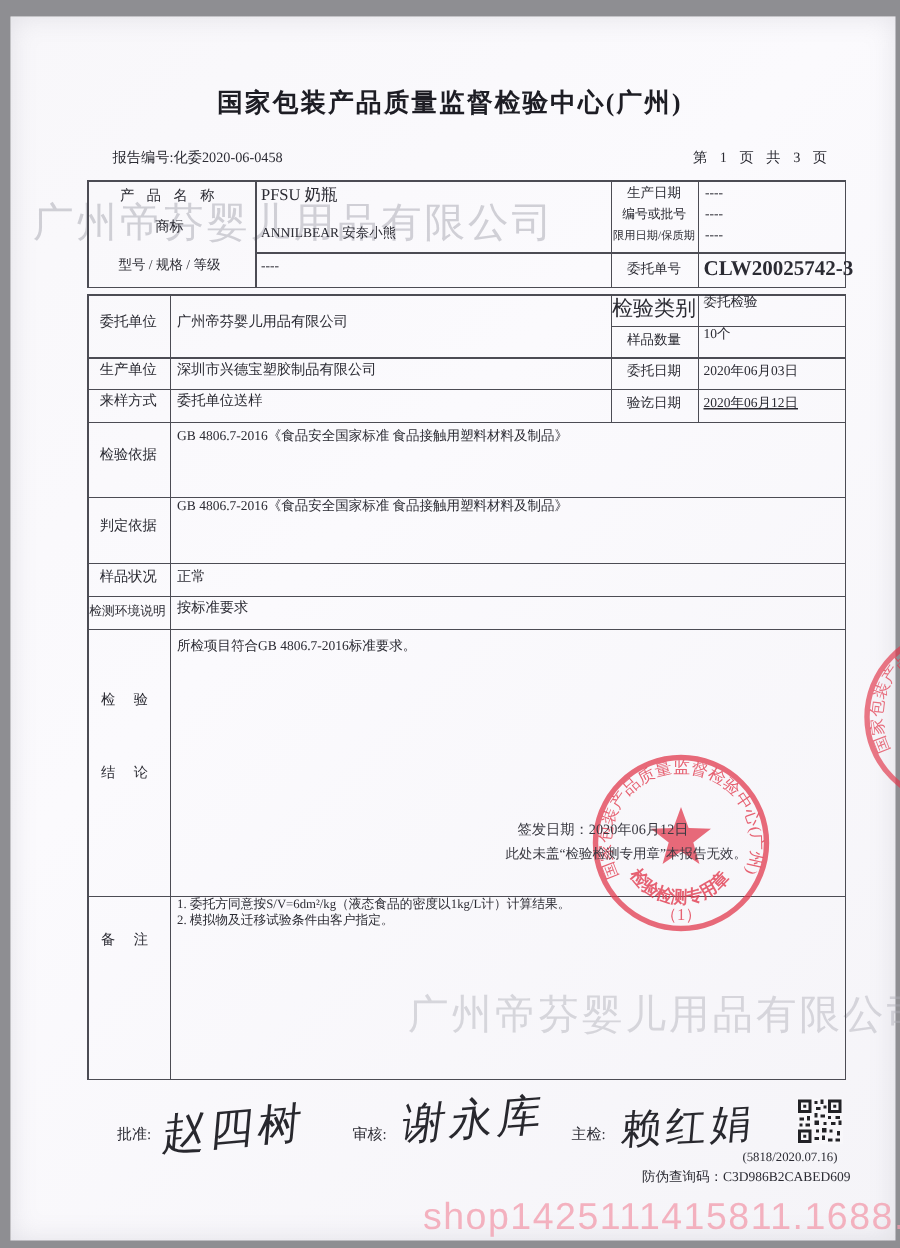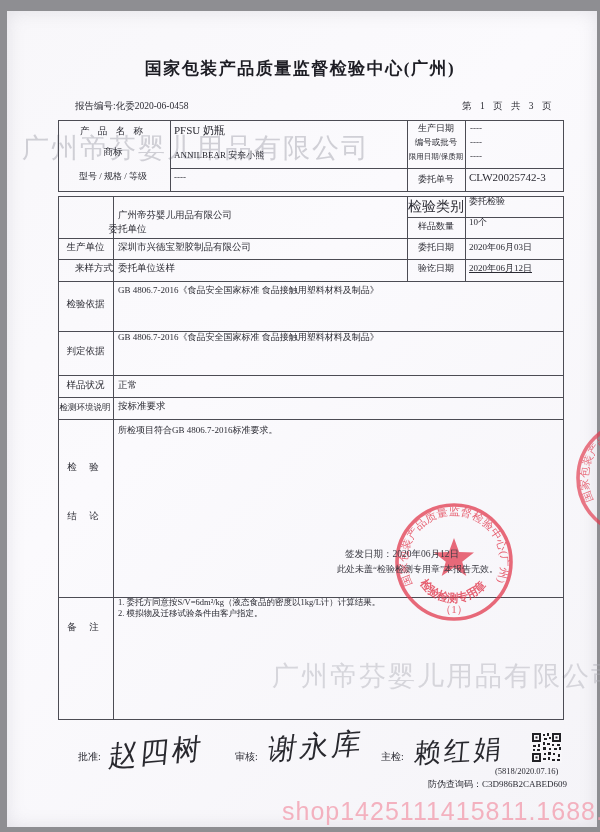--- a/index.html
+++ b/index.html
@@ -69,33 +69,33 @@
   <div class="t" style="left:174px;top:124px;font-size:11px;">PFSU 奶瓶</div>
   <div class="t" style="left:174px;top:150px;font-size:9px;">ANNILBEAR 安奈小熊</div>
   <div class="t" style="left:174px;top:172px;font-size:9px;">----</div>
   <div class="t c" style="left:407px;top:123px;width:58px;font-size:9px;">生产日期</div>
   <div class="t" style="left:470px;top:123px;font-size:9px;">----</div>
   <div class="t c" style="left:407px;top:137px;width:58px;font-size:8.5px;">编号或批号</div>
   <div class="t" style="left:470px;top:137px;font-size:9px;">----</div>
   <div class="t c" style="left:405px;top:152px;width:62px;font-size:7.5px;">限用日期/保质期</div>
   <div class="t" style="left:470px;top:151px;font-size:9px;">----</div>
   <div class="t c" style="left:407px;top:174px;width:58px;font-size:9px;">委托单号</div>
-  <div class="t" style="left:469px;top:171px;font-size:11px;">CLW20025742-3</div>
+  <div class="t" style="left:469px;top:171px;font-size:14px;font-weight:bold;">CLW20025742-3</div>
 
-  <div class="t c" style="left:58px;top:224px;width:55px;padding-left:42px;">委托单位</div>
+  <div class="t c" style="left:58px;top:210px;width:55px;">委托单位</div>
   <div class="t" style="left:118px;top:210px;">广州帝芬婴儿用品有限公司</div>
   <div class="t c" style="left:407px;top:198px;width:58px;font-size:14px;">检验类别</div>
   <div class="t" style="left:469px;top:196px;font-size:9px;">委托检验</div>
   <div class="t c" style="left:407px;top:221px;width:58px;font-size:9px;">样品数量</div>
   <div class="t" style="left:469px;top:217px;font-size:9px;">10个</div>
   <div class="t c" style="left:58px;top:242px;width:55px;">生产单位</div>
   <div class="t" style="left:118px;top:242px;">深圳市兴德宝塑胶制品有限公司</div>
   <div class="t c" style="left:407px;top:242px;width:58px;font-size:9px;">委托日期</div>
   <div class="t" style="left:469px;top:242px;font-size:9px;">2020年06月03日</div>
-  <div class="t c" style="left:58px;top:263px;width:55px;text-align:right;">来样方式</div>
+  <div class="t c" style="left:58px;top:263px;width:55px;">来样方式</div>
   <div class="t" style="left:118px;top:263px;">委托单位送样</div>
   <div class="t c" style="left:407px;top:263px;width:58px;font-size:9px;">验讫日期</div>
   <div class="t" style="left:469px;top:263px;font-size:9px;text-decoration:underline;">2020年06月12日</div>
 
   <div class="t c" style="left:58px;top:299px;width:55px;">检验依据</div>
   <div class="t" style="left:118px;top:285px;font-size:9px;">GB 4806.7-2016《食品安全国家标准 食品接触用塑料材料及制品》</div>
   <div class="t c" style="left:58px;top:346px;width:55px;">判定依据</div>
   <div class="t" style="left:118px;top:332px;font-size:9px;">GB 4806.7-2016《食品安全国家标准 食品接触用塑料材料及制品》</div>
   <div class="t c" style="left:58px;top:380px;width:55px;">样品状况</div>
   <div class="t" style="left:118px;top:380px;">正常</div>

